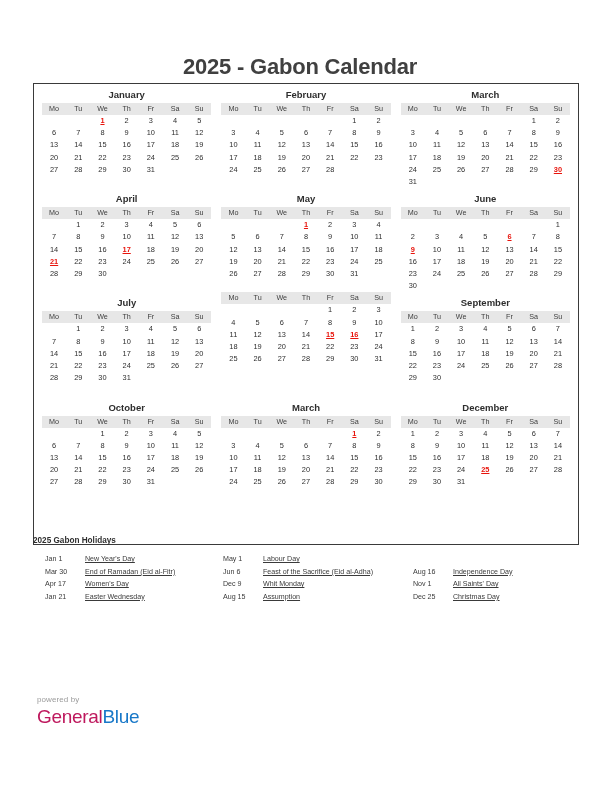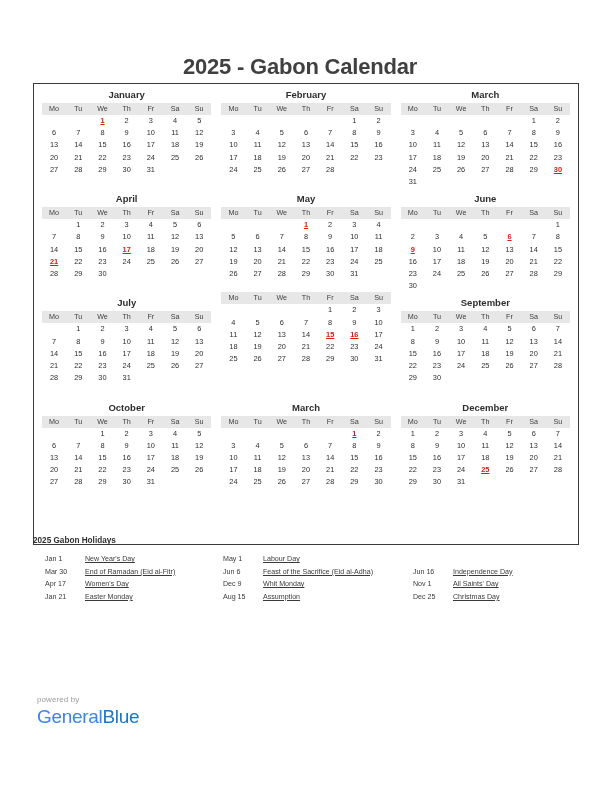--- a/index.html
+++ b/index.html
@@ -168,21 +168,21 @@
     color: #9b9b9b;
     line-height: 11px;
     letter-spacing: 0.1px;
   }
   .logo {
     font-size: 19px;
     line-height: 23px;
     letter-spacing: -0.3px;
   }
   .logo .general {
-    color: #3b82f6;
+    color: #be185d;
     margin-top: 27px;
   }
   .logo .blue {
     color: #1878c8;
     margin-top: 36px;
   }
 </style>
 </head>
 <body>
 
@@ -1099,21 +1099,21 @@
           <div class="holiday-item">
             <span class="holiday-date">Mar 30</span>
             <span class="holiday-name">End of Ramadan (Eid al-Fitr)</span>
           </div>
           <div class="holiday-item">
             <span class="holiday-date">Apr 17</span>
             <span class="holiday-name">Women's Day</span>
           </div>
           <div class="holiday-item">
             <span class="holiday-date">Jan 21</span>
-            <span class="holiday-name">Easter Monday</span>
+            <span class="holiday-name">Easter Wednesday</span>
           </div>
         </div>
       <div class="holiday-col col1">
           <div class="holiday-item">
             <span class="holiday-date">May 1</span>
             <span class="holiday-name">Labour Day</span>
           </div>
           <div class="holiday-item">
             <span class="holiday-date">Jun 6</span>
             <span class="holiday-name">Feast of the Sacrifice (Eid al-Adha)</span>
@@ -1122,21 +1122,21 @@
             <span class="holiday-date">Dec 9</span>
             <span class="holiday-name">Whit Monday</span>
           </div>
           <div class="holiday-item">
             <span class="holiday-date">Aug 15</span>
             <span class="holiday-name">Assumption</span>
           </div>
         </div>
       <div class="holiday-col col2" style="padding-top: 12.6px;">
           <div class="holiday-item">
-            <span class="holiday-date">Jun 16</span>
+            <span class="holiday-date">Aug 16</span>
             <span class="holiday-name">Independence Day</span>
           </div>
           <div class="holiday-item">
             <span class="holiday-date">Nov 1</span>
             <span class="holiday-name">All Saints' Day</span>
           </div>
           <div class="holiday-item">
             <span class="holiday-date">Dec 25</span>
             <span class="holiday-name">Christmas Day</span>
           </div>

